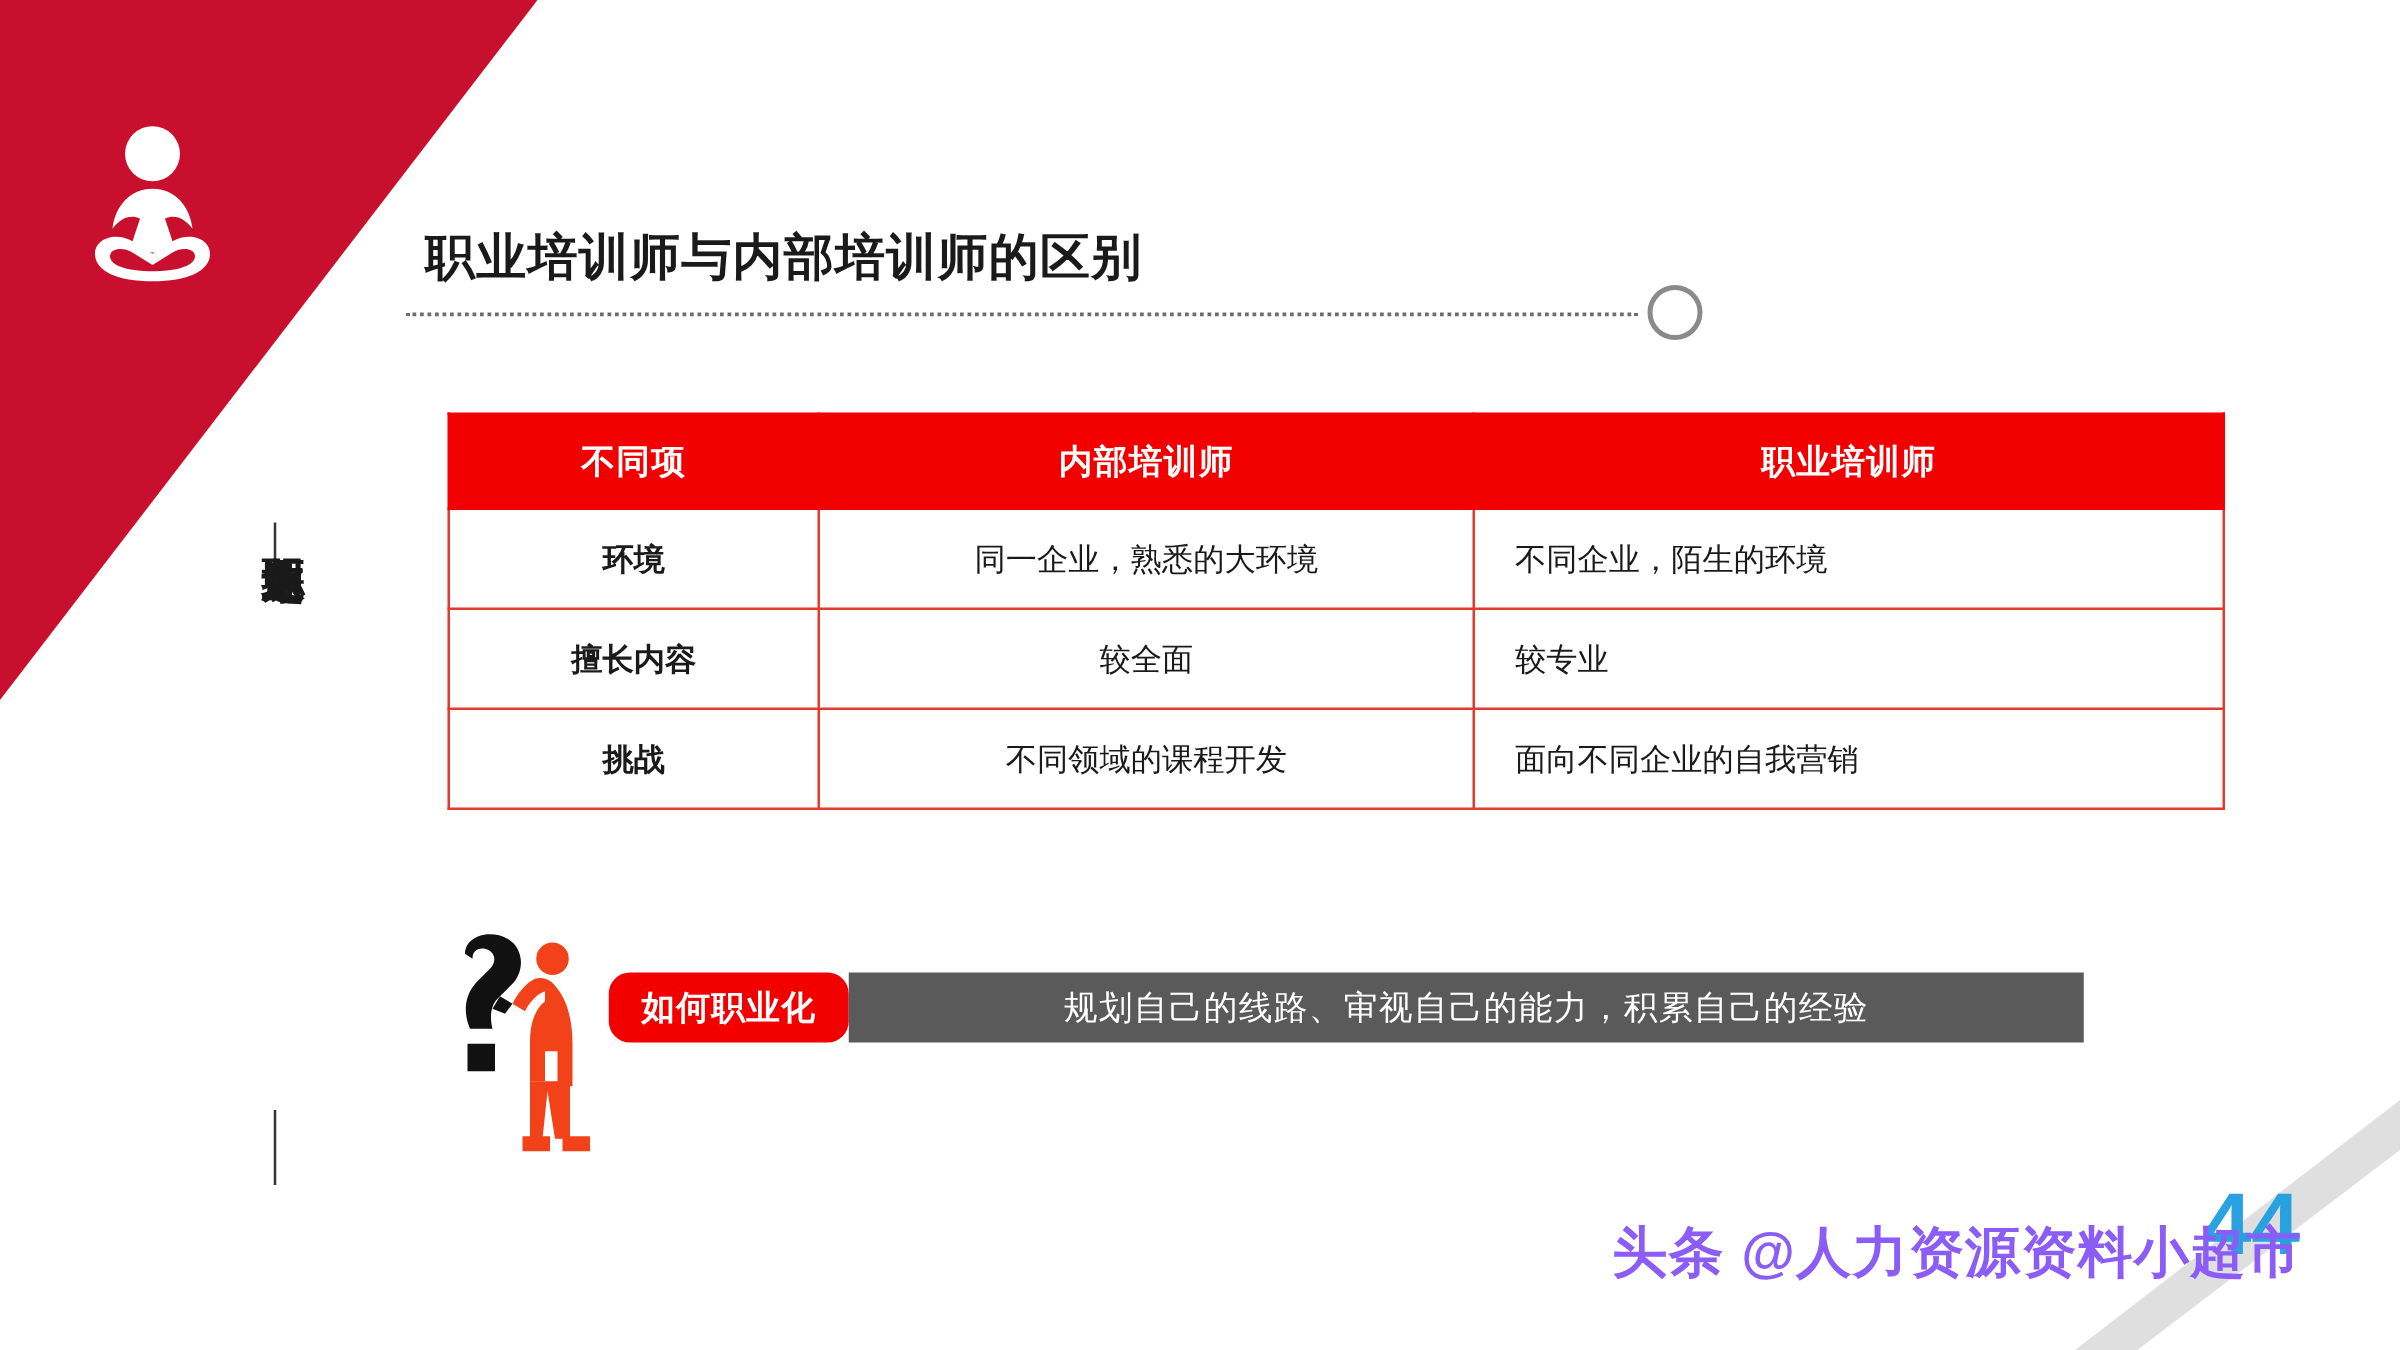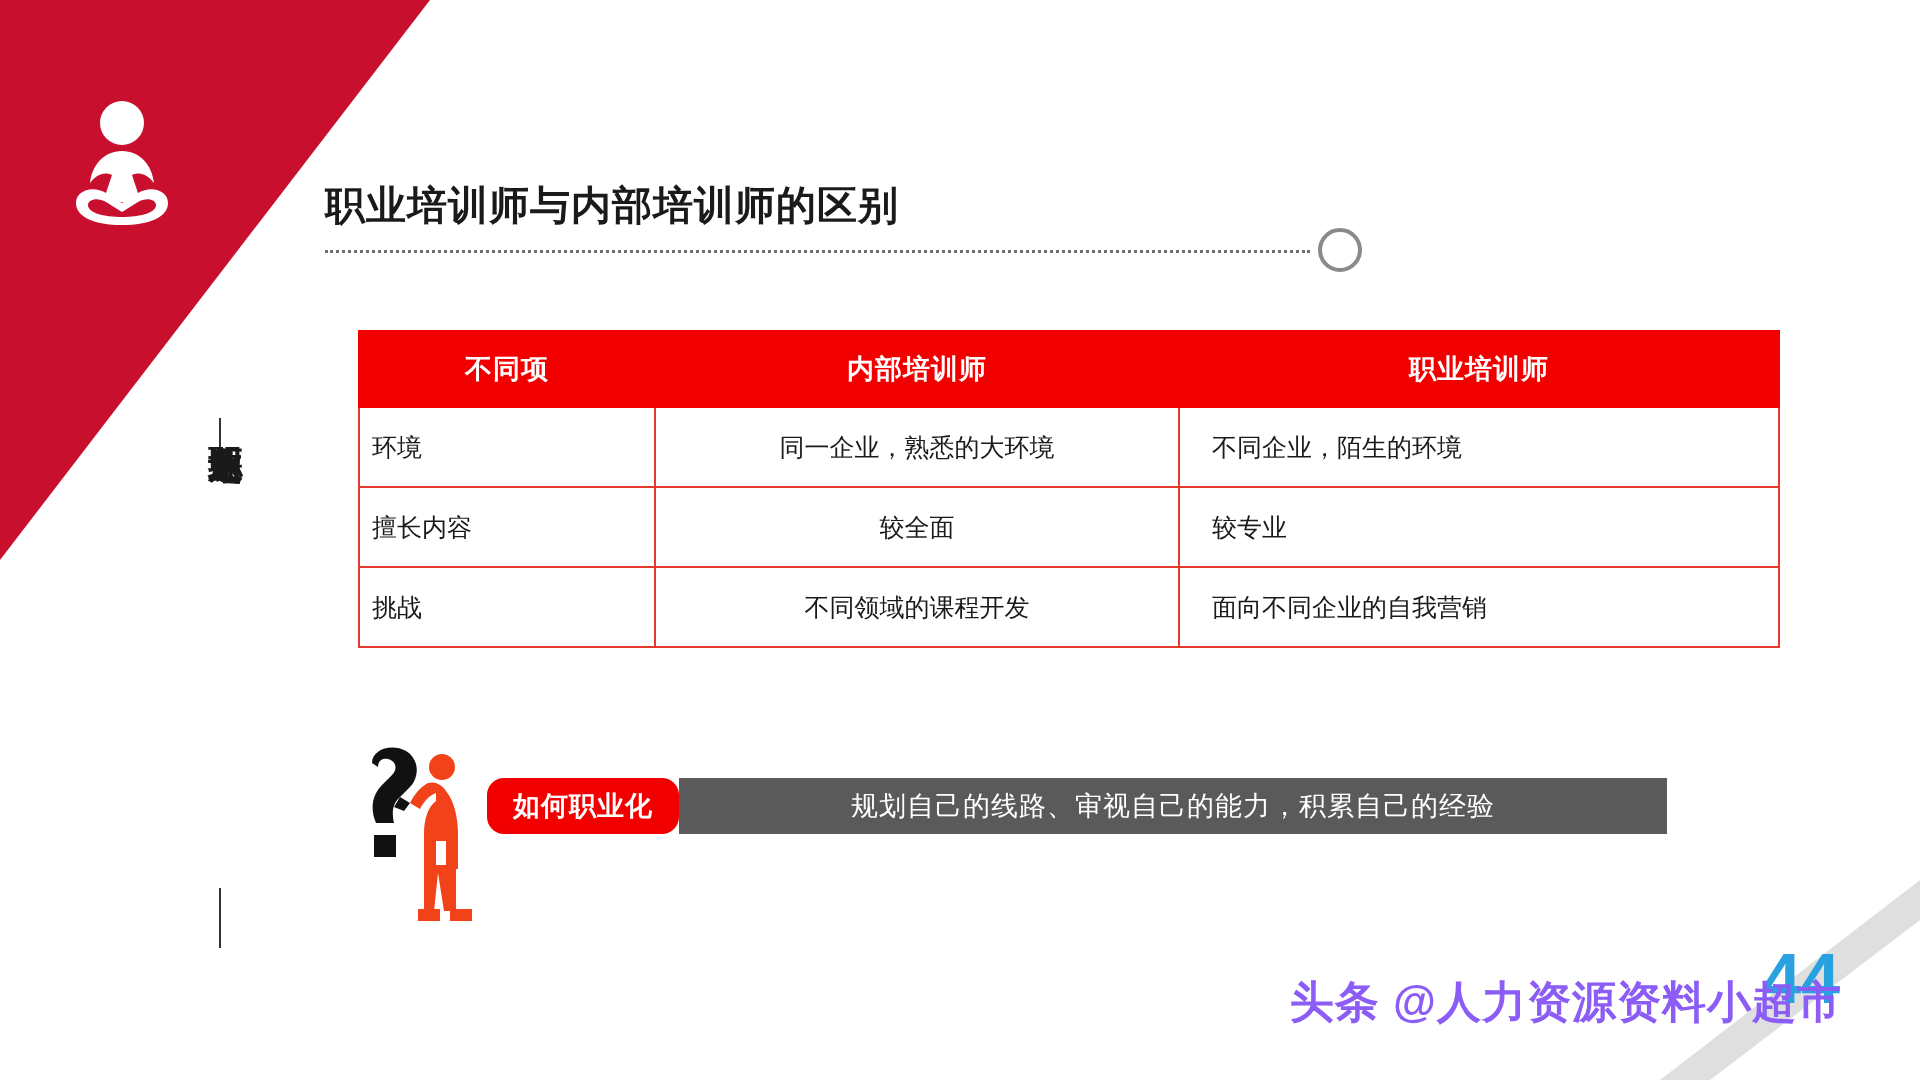--- a/index.html
+++ b/index.html
@@ -61,21 +61,21 @@
     left: 219px;
     width: 2px;
     background: #333;
   }
   .vertical-rule.top { top: 418px; height: 38px; }
   .vertical-rule.bottom { top: 888px; height: 60px; }
 
   
   .title {
     position: absolute;
-    left: 325px;
+    left: 340px;
     top: 178px;
     font-size: 40px;
     font-weight: bold;
     color: #1a1a1a;
     letter-spacing: 1px;
     white-space: nowrap;
   }
   .title-underline {
     position: absolute;
     left: 325px;
@@ -119,21 +119,22 @@
   }
   table.cmp td {
     border: 2px solid #e23b2e;
     height: 78px;
     font-size: 25px;
     color: #1a1a1a;
     padding: 0 32px;
     background: #ffffff;
   }
   table.cmp td.k {
-    font-weight: normal;
+    text-align: center;
+    font-weight: bold;
     padding: 0 12px;
   }
   table.cmp td.c-mid {
     text-align: center;
   }
   table.cmp td.c-left {
     text-align: left;
   }
   col.c1 { width: 296px; }
   col.c2 { width: 524px; }

